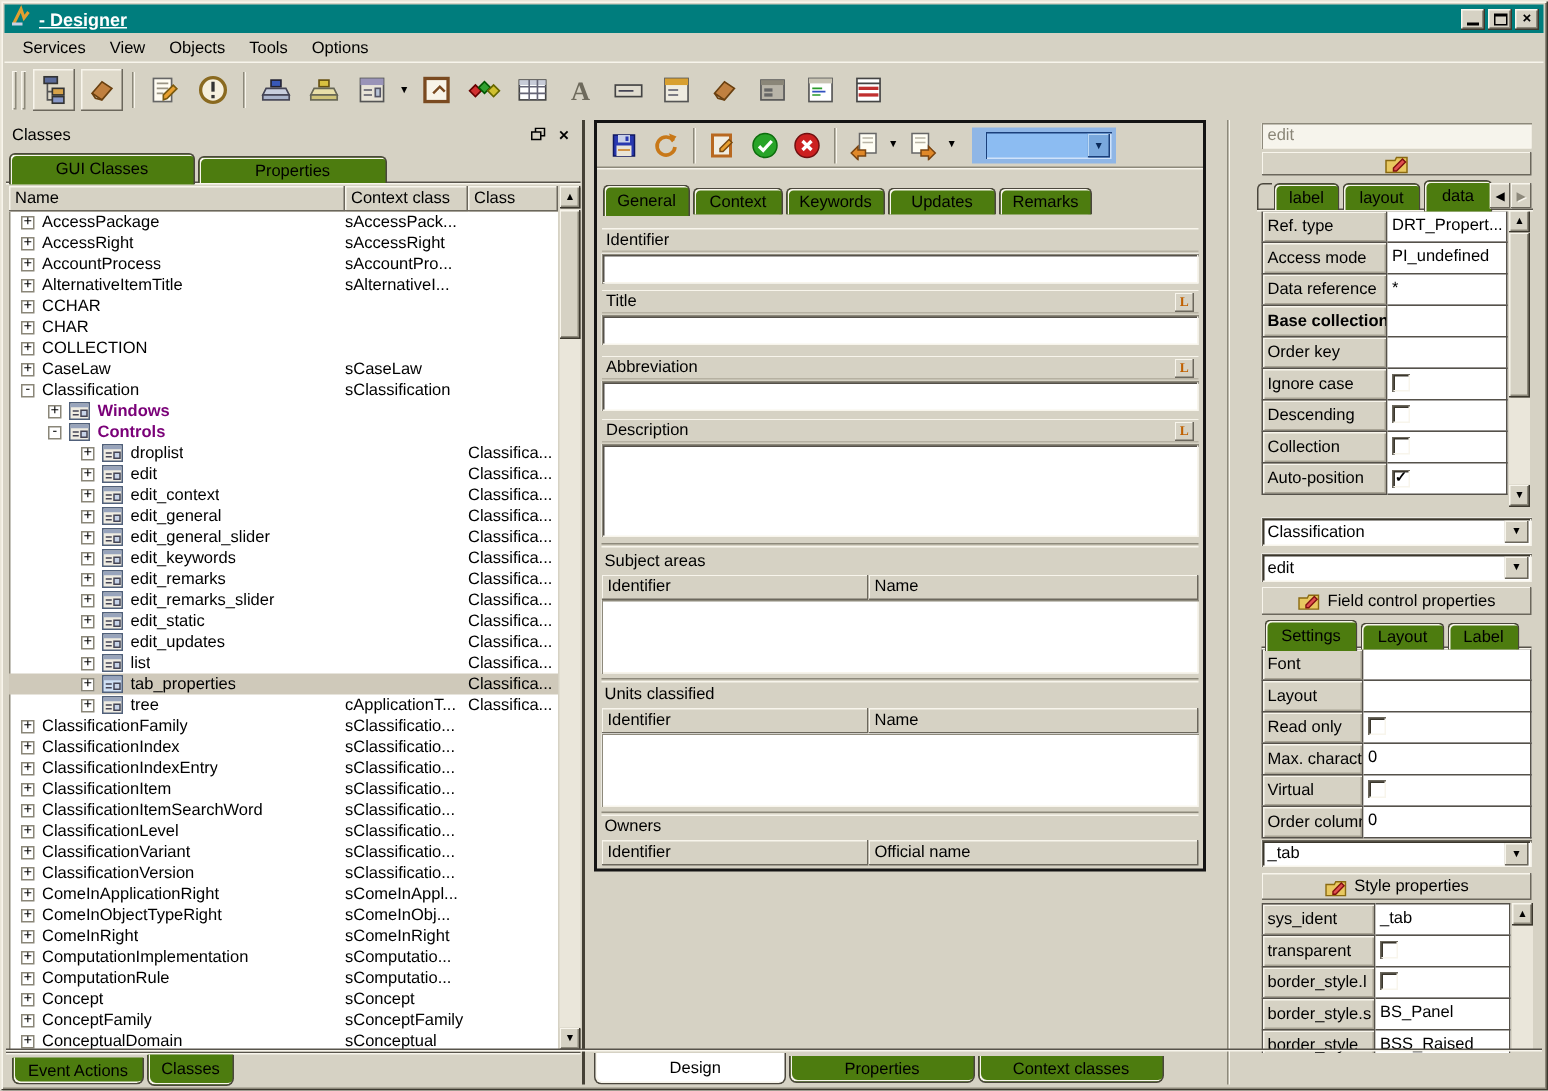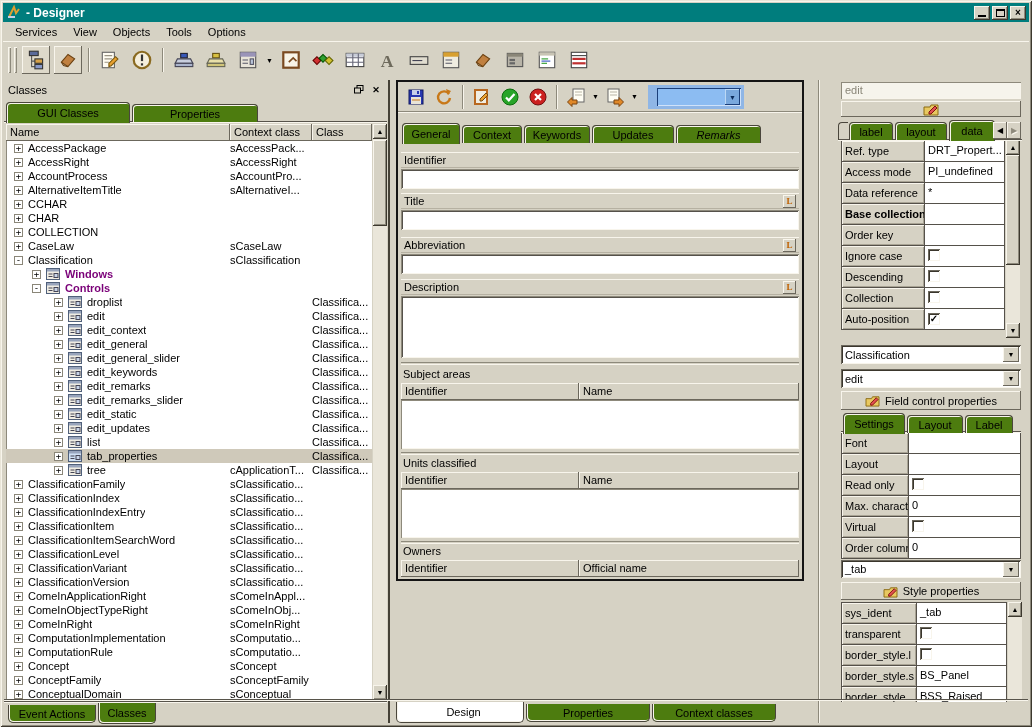--- a/index.html
+++ b/index.html
@@ -8,21 +8,21 @@
 
 .window { position:relative; width:1032px; height:727px; background:#d6d2c4; overflow:hidden;
   box-shadow: inset 1px 1px 0 #e9e5d8, inset -1px -1px 0 #3c382e, inset 2px 2px 0 #f8f5ec, inset -2px -2px 0 #8d897b; }
 
 
 .raised { background:#d6d2c4; box-shadow: inset -1px -1px 0 #3c382e, inset 1px 1px 0 #f8f5ec, inset -2px -2px 0 #8d897b; }
 .raised-thin { background:#d6d2c4; box-shadow: inset -1px -1px 0 #6b675c, inset 1px 1px 0 #f8f5ec; }
 
 
 .titlebar { position:absolute; left:3px; top:3px; width:1026px; height:19px; background:#007d7d; display:flex; align-items:center; padding:0 3px; }
-.titlebar .title { color:#fff; font-weight:bold; font-size:12px; margin-left:4px; }
+.titlebar .title { color:#fff; font-weight:bold; font-size:12px; margin-left:4px;text-decoration:underline; }
 .win-controls { margin-left:auto; display:flex; gap:2px; }
 .winbtn { width:16px; height:14px; display:flex; align-items:center; justify-content:center; }
 .g-min { width:8px; height:2px; background:#000; margin-top:7px; }
 .g-max { width:9px; height:8px; border:1px solid #000; border-top-width:2px; }
 .g-x { font-size:10px; font-weight:bold; line-height:1; }
 
 .menubar { position:absolute; left:3px; top:22px; width:1026px; height:19px; display:flex; align-items:center; padding-left:4px; }
 .menu-item { padding:2px 8px; }
 
 .toolbar { position:absolute; left:3px; top:41px; width:1026px; height:37px; border-top:1px solid #f8f5ec; display:flex; align-items:center; padding-left:5px; }
@@ -782,22 +782,22 @@
       <div class="sec-label" style="top: 463px;">Owners</div>
       <div class="sec-head" style="top: 478px;">
         <div class="col-h raised-thin" style="width: 178px;">Identifier</div>
         <div class="col-h raised-thin" style="width: 220px;">Official name</div>
       </div>
     </div>
   <div class="tabs" id="d-tabs">
       <div class="tab active" style="width: 58px;">General</div>
       <div class="tab" style="width: 60px;">Context</div>
       <div class="tab" style="width: 66px;">Keywords</div>
-      <div class="tab" style="width: 82px;">Updates</div>
-      <div class="tab" style="width: 85px; font-style: italic;">Remarks</div>
+      <div class="tab" style="width: 72px;">Updates</div>
+      <div class="tab" style="width: 62px;">Remarks</div>
     </div>
 
   <div class="hline" style="left:4px;top:699px;width:1024px;"></div>
   <div class="tabs" id="center-bottom-tabs">
       <div class="tab active tbot twhite" style="width: 128px;">Design</div>
       <div class="tab tbot" style="width: 124px;">Properties</div>
       <div class="tab tbot" style="width: 124px;">Context classes</div>
     </div>
 
   <div id="insp-name">edit</div>

